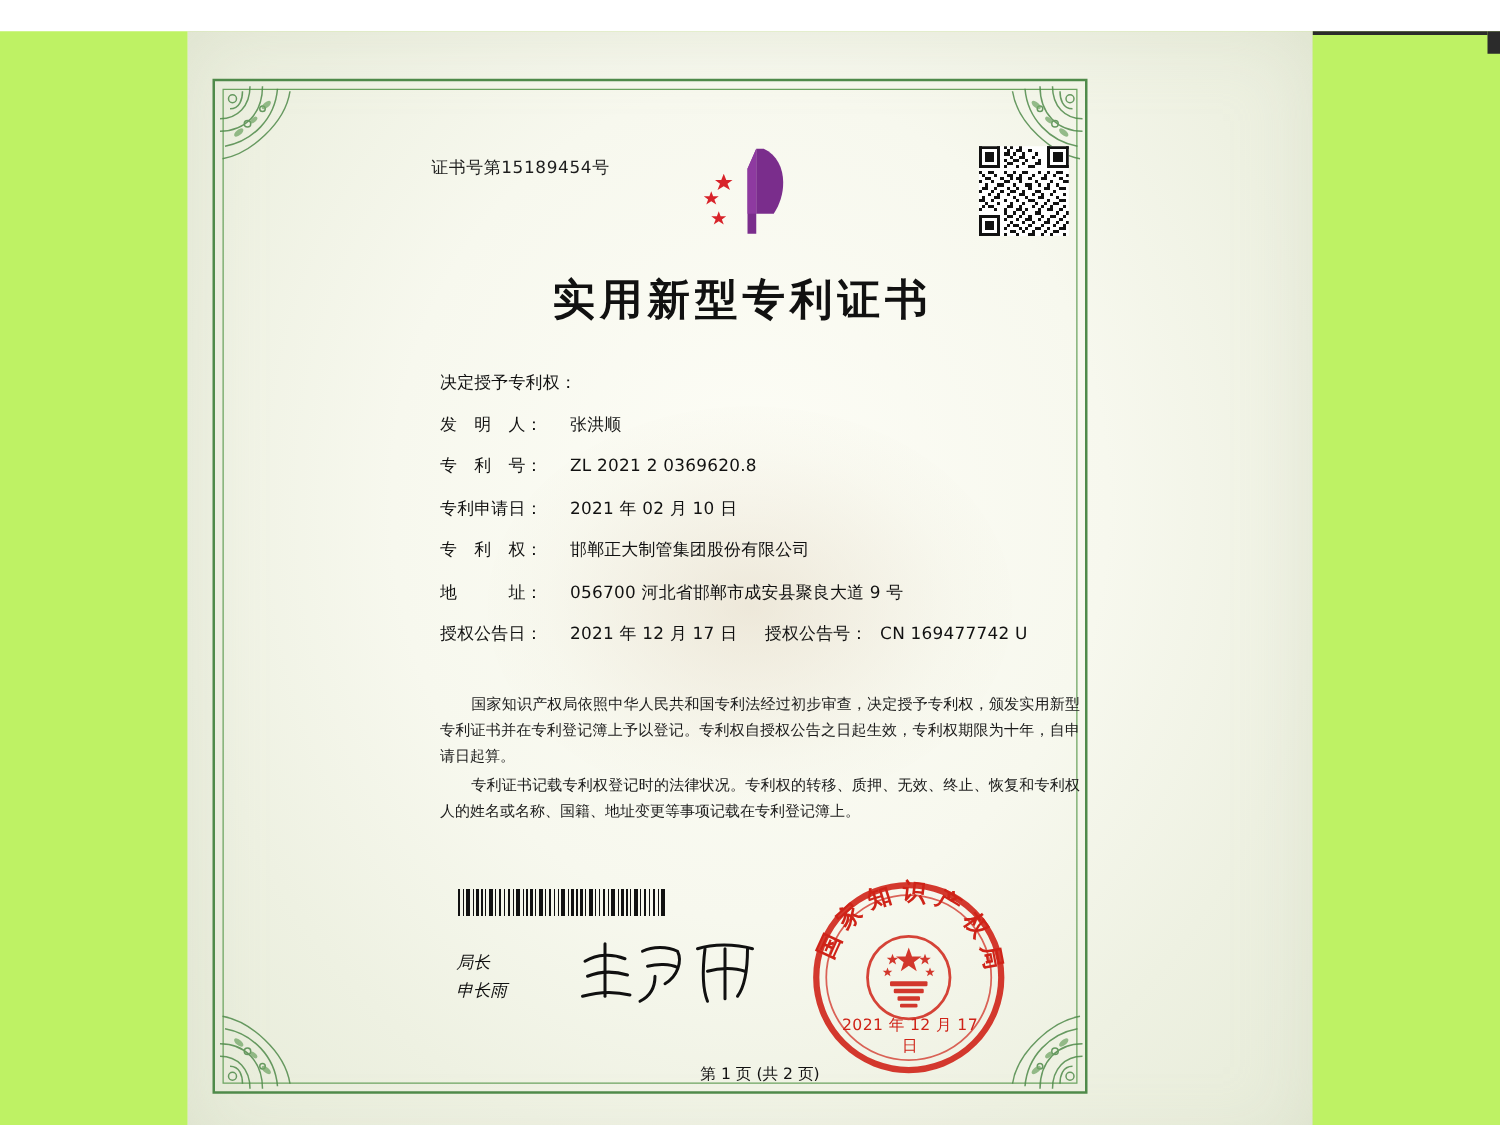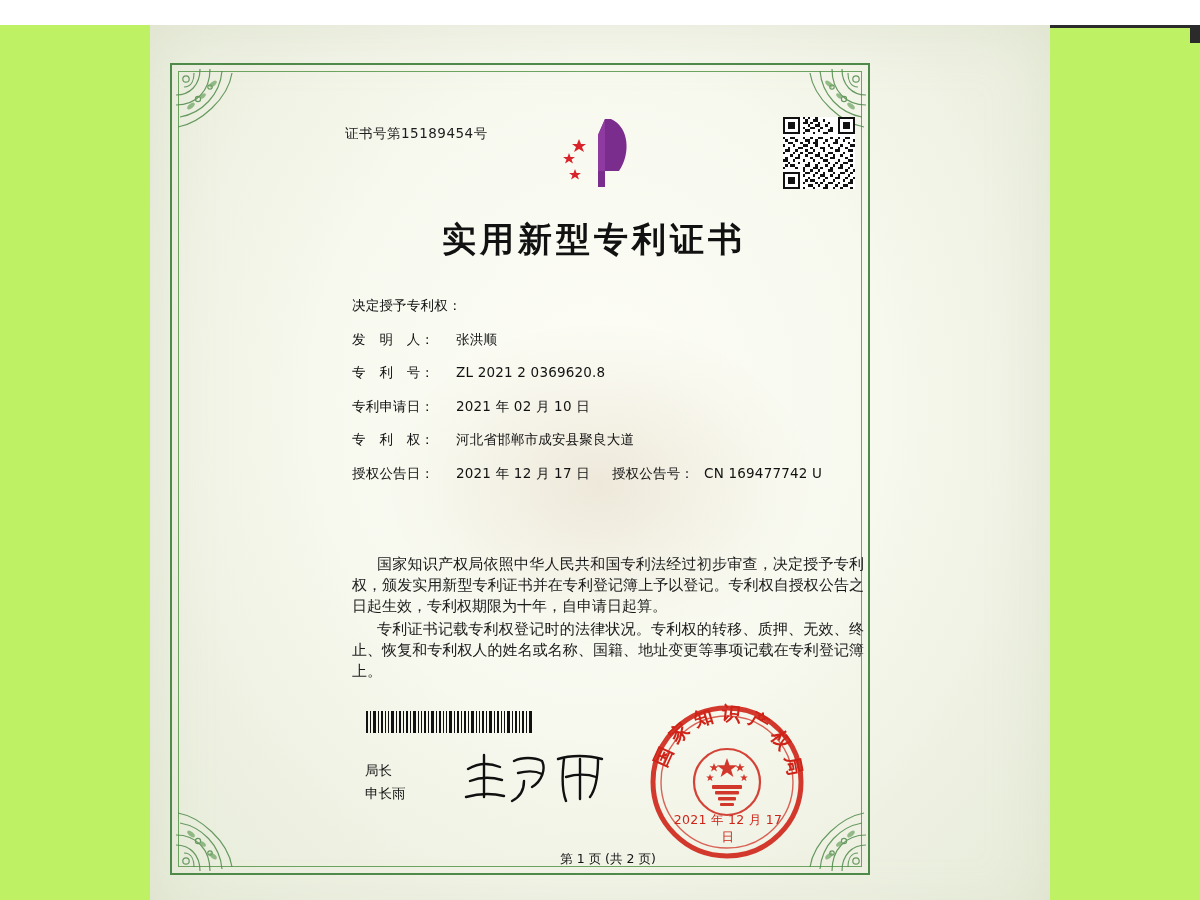--- a/index.html
+++ b/index.html
@@ -122,21 +122,21 @@
     margin-left:22px;
     margin-right:10px;
     white-space:pre;
   }
 
   
   .body-text{
     position:absolute;
     left:352px;top:528px;
     width:512px;
-    font-size:15px;
+    font-size:12px;
     line-height:21px;
     color:#1a1a1a;
     text-align:justify;
     font-family:Liberation Sans, sans-serif;
   }
   .body-text p{margin:0 0 2px 0;text-indent:25px;}
 
   
   .barcode{
     position:absolute;
@@ -144,20 +144,21 @@
     width:168px;height:22px;
   }
   
   .sig-label{
     position:absolute;
     left:365px;top:734px;
     font-size:13.5px;
     color:#111;
     line-height:23px;
     font-family:"DejaVu Sans", sans-serif;
+    font-style:italic;
   }
   .sig-hand{
     position:absolute;
     left:462px;top:722px;
     width:150px;height:60px;
   }
   
   .seal{
     position:absolute;
     left:648px;top:678px;
@@ -511,21 +512,25 @@
     <div class="field">
       <span class="f-label">专　利　号：</span>
       <span class="f-value">ZL 2021 2 0369620.8</span>
     </div>
     <div class="field">
       <span class="f-label">专利申请日：</span>
       <span class="f-value">2021 年 02 月 10 日</span>
     </div>
     <div class="field">
       <span class="f-label">专　利　权：</span>
-      <span class="f-value">河北省邯郸市成安县聚良大道</span>
+      <span class="f-value">邯郸正大制管集团股份有限公司</span>
+    </div>
+    <div class="field">
+      <span class="f-label">地　　　址：</span>
+      <span class="f-value">056700 河北省邯郸市成安县聚良大道 9 号</span>
     </div>
     <div class="field inline-two">
       <span class="f-label">授权公告日：</span>
       <span>2021 年 12 月 17 日</span>
       <span class="f-label2">授权公告号：</span>
       <span>CN 169477742 U</span>
     </div>
   </div>
 
   <div class="body-text">

